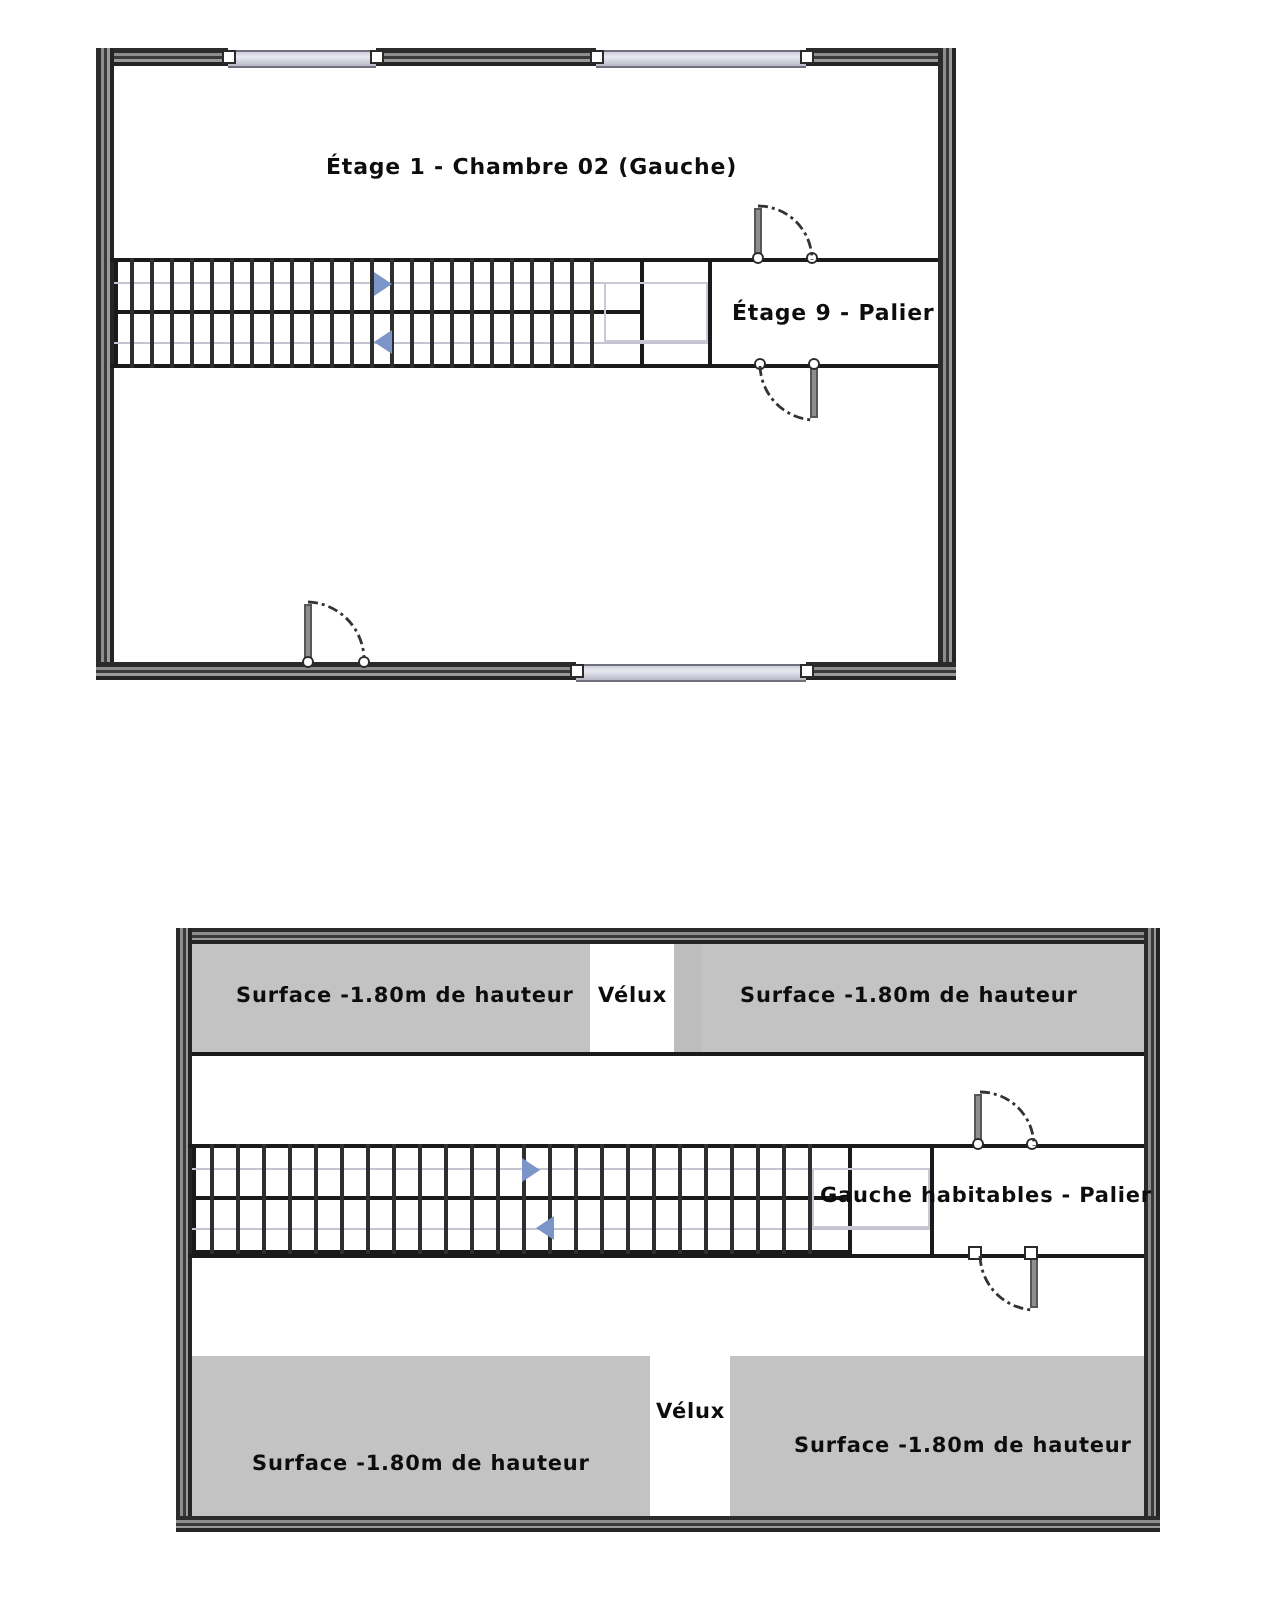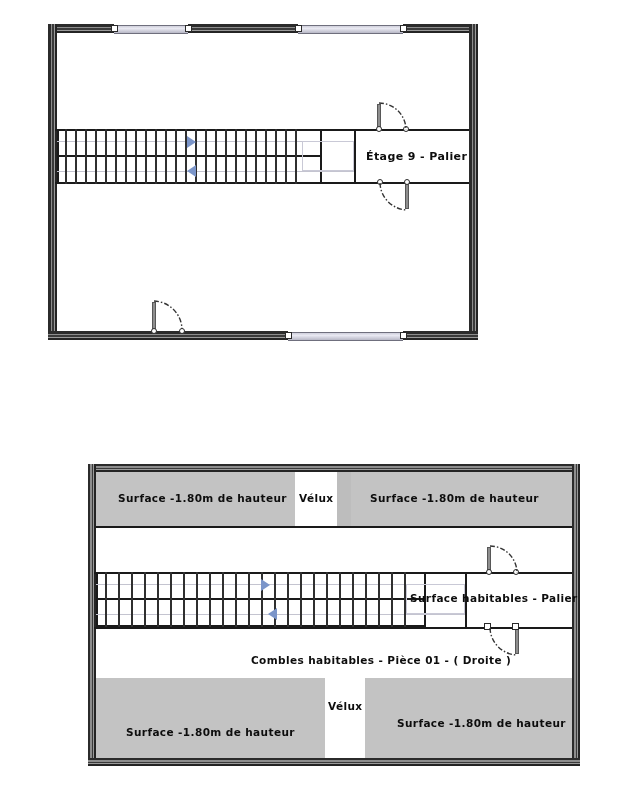--- a/index.html
+++ b/index.html
@@ -90,20 +90,21 @@
   <div class="window" style="left:250px;top:1px;width:105px;height:7px;"></div>
   <div class="win-node" style="left:63px;top:1px;"></div>
   <div class="win-node" style="left:137px;top:1px;"></div>
   <div class="win-node" style="left:247px;top:1px;"></div>
   <div class="win-node" style="left:352px;top:1px;"></div>
 
   <div class="window" style="left:240px;top:308px;width:115px;height:7px;"></div>
   <div class="win-node" style="left:237px;top:308px;"></div>
   <div class="win-node" style="left:352px;top:308px;"></div>
 
+  <div class="lbl room" style="left:115px;top:53px;">Étage 1 - Chambre 02 (Gauche)</div>
 
   <div class="thin-h" style="left:7px;top:105px;width:414px;"></div>
   <div class="thin-h" style="left:7px;top:158px;width:414px;"></div>
 
   <div class="thin-v" style="left:306px;top:105px;height:55px;"></div>
 
   <div class="stairs" style="left:9px;top:105px;width:297px;height:55px;">
     <div class="stair-outline" style="left:0;top:0;width:265px;height:55px;"></div>
     <div class="stair-mid" style="left:0;top:26px;width:265px;"></div>
     <div class="stair-guide" style="left:0;top:12px;width:297px;"></div>
@@ -218,41 +219,40 @@
     <div class="stair-step" style="left:243px;top:0;height:55px;"></div>
     <div class="stair-step" style="left:256px;top:0;height:55px;"></div>
     <div class="stair-step" style="left:269px;top:0;height:55px;"></div>
     <div class="stair-step" style="left:282px;top:0;height:55px;"></div>
     <div class="stair-step" style="left:295px;top:0;height:55px;"></div>
     <div class="stair-step" style="left:308px;top:0;height:55px;"></div>
     <div class="arrow right" style="left:165px;top:7px;"></div>
     <div class="arrow left" style="left:172px;top:36px;"></div>
   </div>
 
-  <div class="lbl small" style="left:322px;top:128px;">Surface habitables - Palier</div>
+  <div class="lbl small" style="left:322px;top:128px;">Gauche habitables - Palier</div>
 
   <div class="door-leaf" style="left:399px;top:83px;width:4px;height:25px;"></div>
   <div class="door-hinge" style="left:398px;top:105px;"></div>
   <div class="door-hinge" style="left:425px;top:105px;"></div>
   <div class="door-arc" style="left:400px;top:82px;">
     <svg width="32" height="30" viewBox="0 0 32 30">
       <path d="M2,0 A27,27 0 0 1 29,27" fill="none" stroke="#333" stroke-width="1.4" stroke-dasharray="5,2,1.5,2"></path>
     </svg>
   </div>
 
   <div class="door-leaf" style="left:427px;top:164px;width:4px;height:26px;"></div>
   <div class="win-node" style="left:396px;top:159px;"></div>
   <div class="win-node" style="left:424px;top:159px;"></div>
   <div class="door-arc" style="left:401px;top:164px;">
     <svg width="32" height="30" viewBox="0 0 32 30">
       <path d="M1,0 A28,28 0 0 0 28,27" fill="none" stroke="#333" stroke-width="1.4" stroke-dasharray="5,2,1.5,2"></path>
     </svg>
   </div>
 
-  <div class="lbl small" style="left:163px;top:190px;">Combles habitables - Pièce 01 - ( Droite )</div>
 
   <div class="gray-zone" style="left:8px;top:214px;width:229px;height:80px;"></div>
   <div class="white-zone" style="left:237px;top:214px;width:40px;height:80px;"></div>
   <div class="gray-zone" style="left:277px;top:214px;width:207px;height:80px;"></div>
 
   <div class="lbl small" style="left:38px;top:262px;">Surface -1.80m de hauteur</div>
   <div class="lbl small" style="left:240px;top:236px;">Vélux</div>
   <div class="lbl small" style="left:309px;top:253px;">Surface -1.80m de hauteur</div>
 </div>
 

